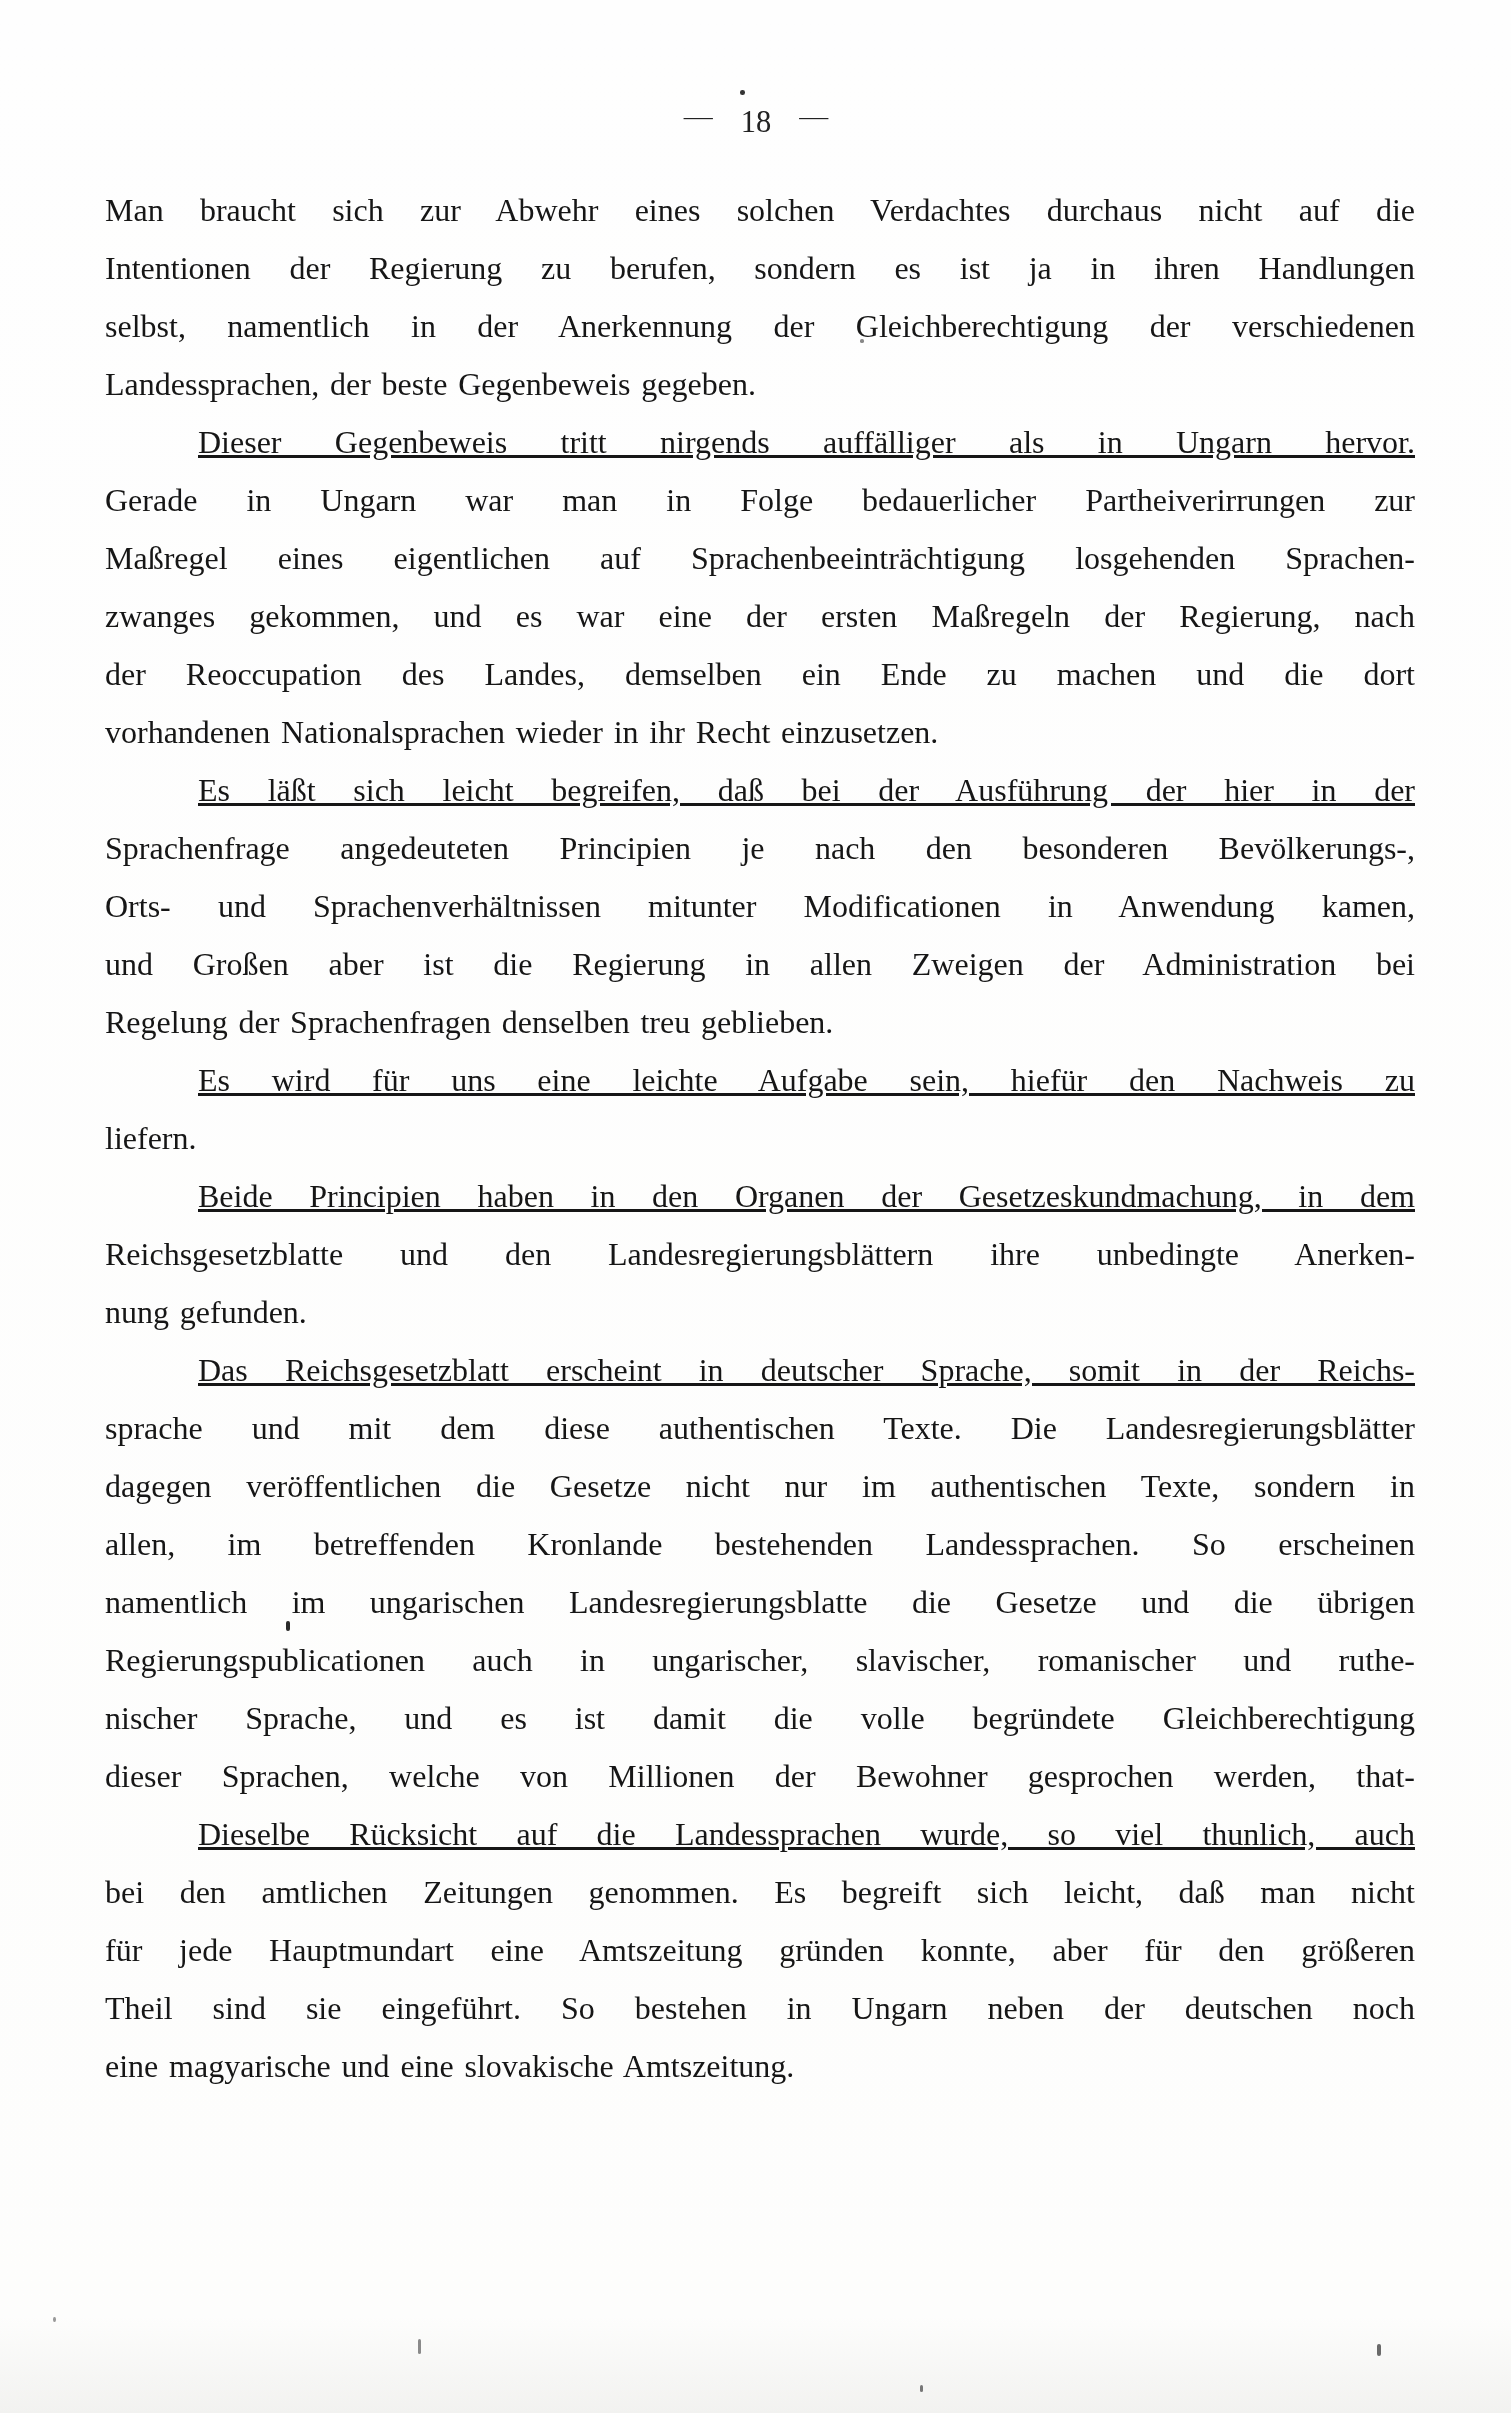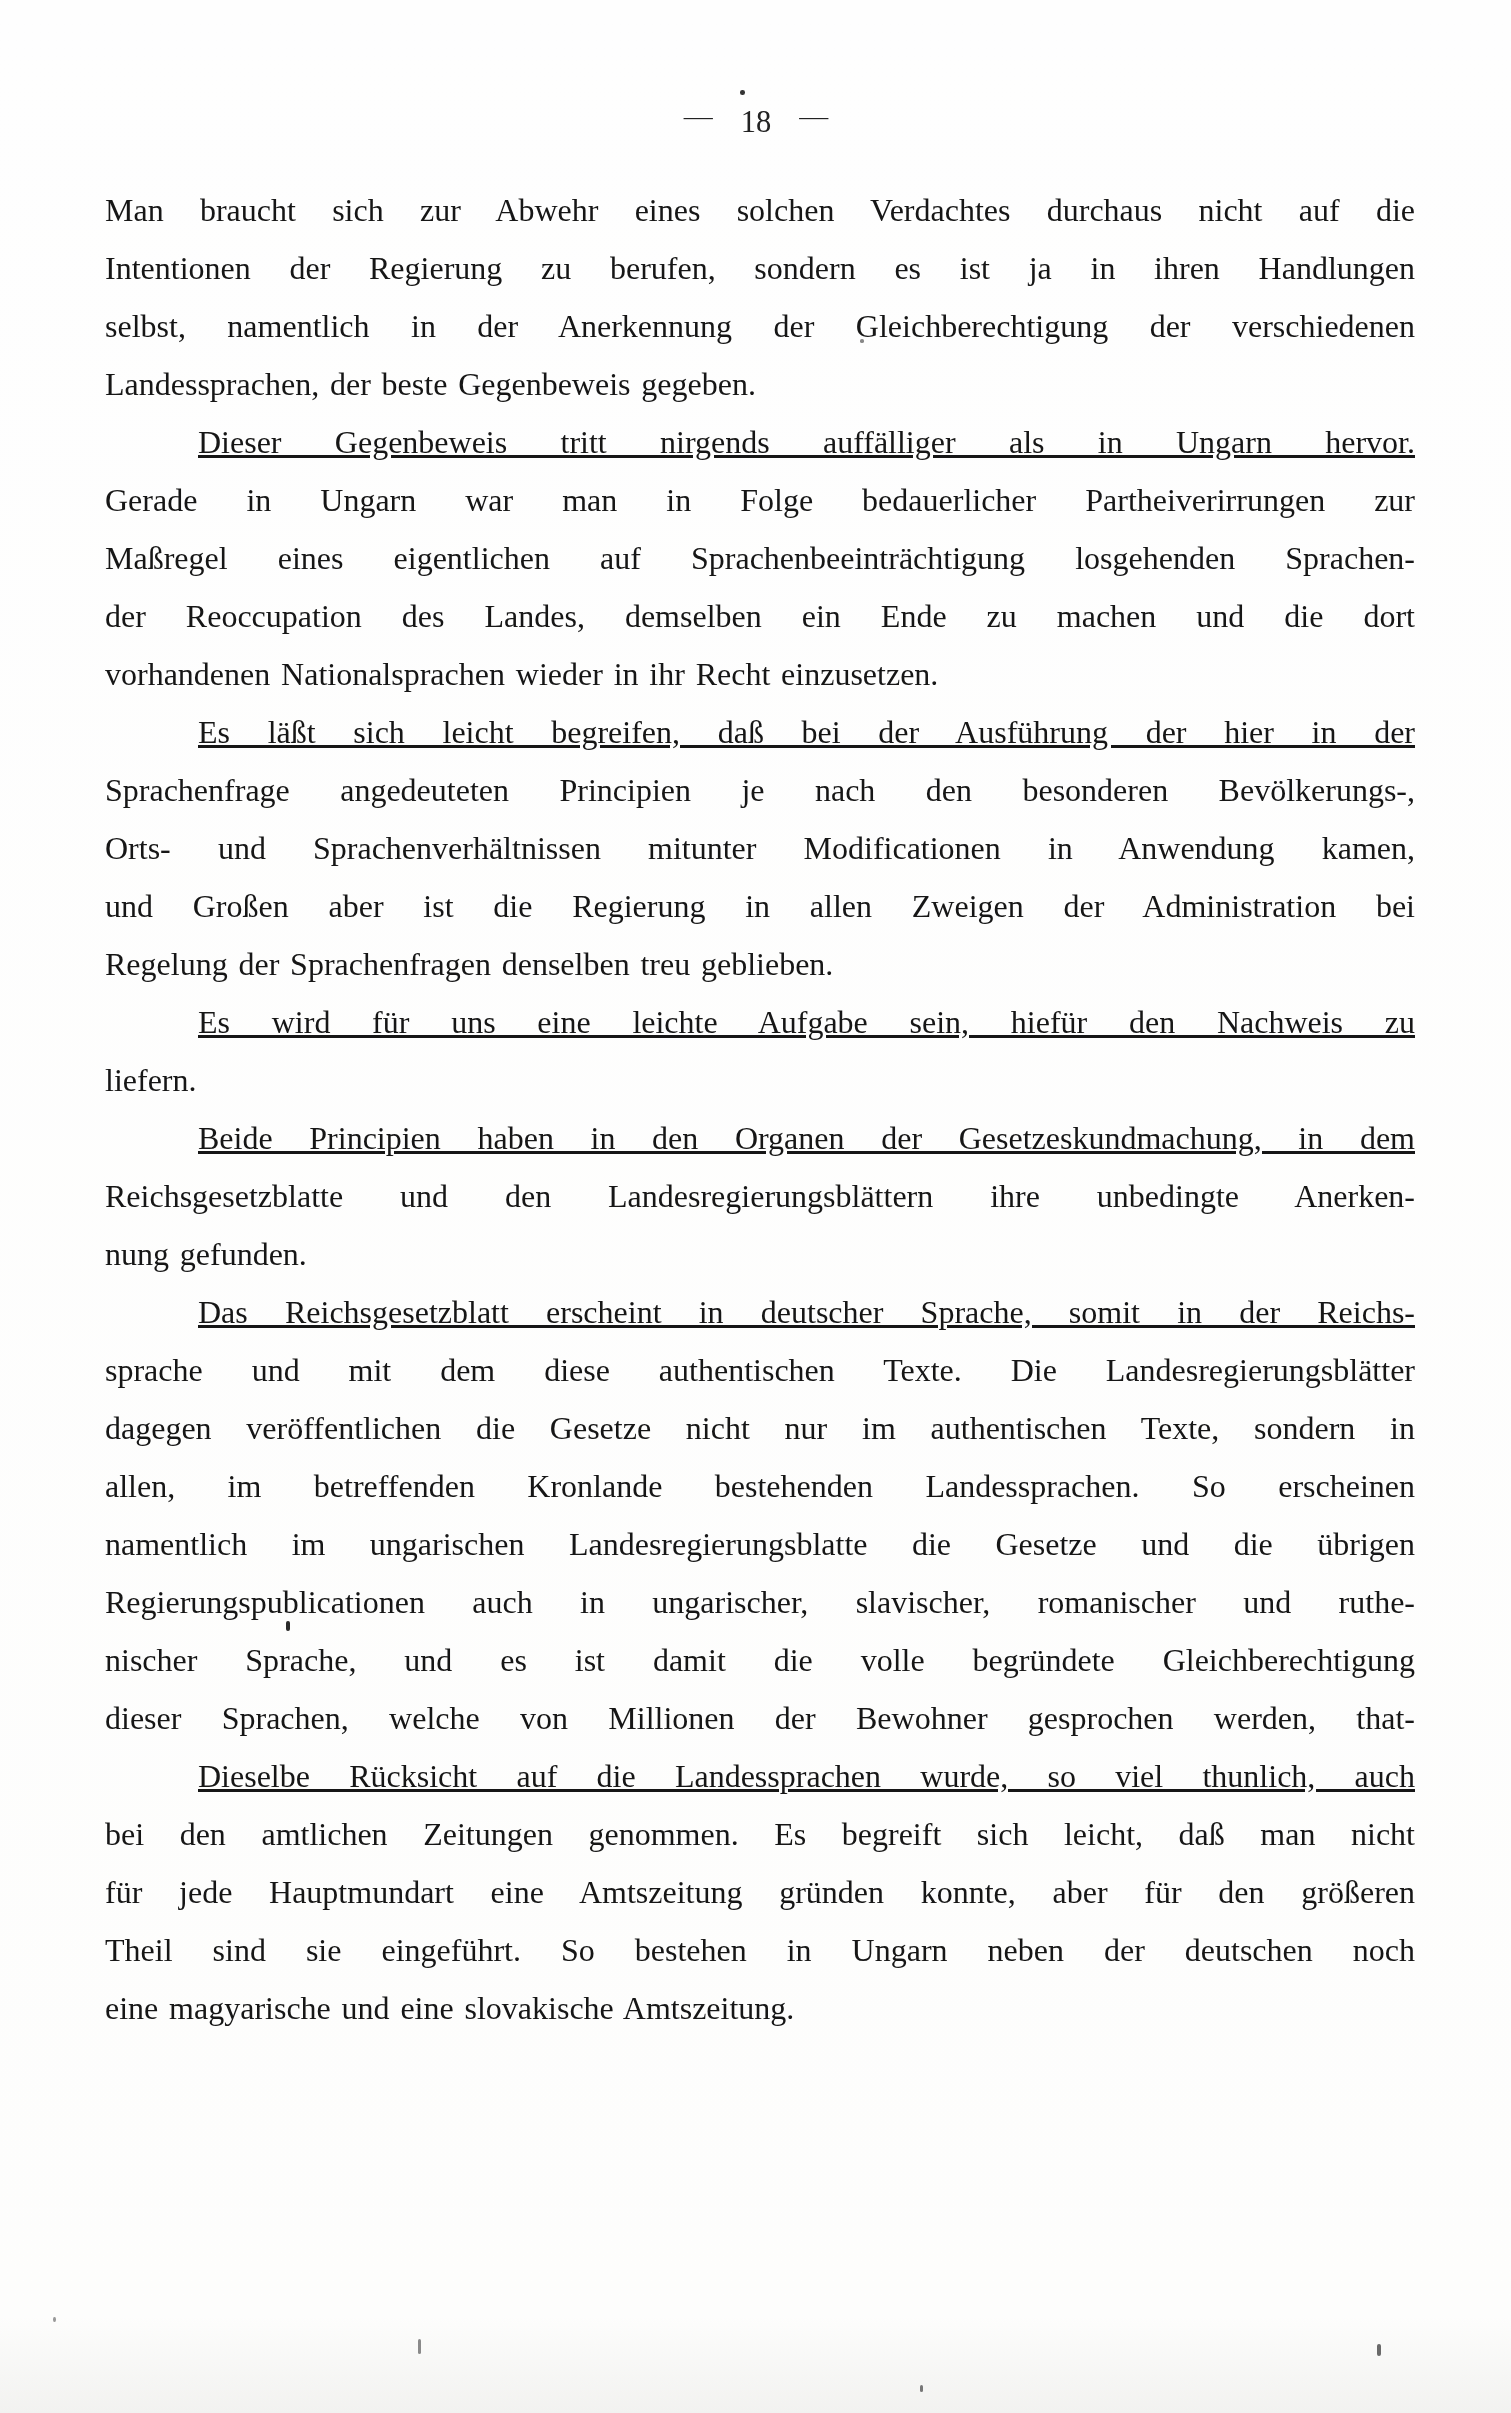--- a/index.html
+++ b/index.html
@@ -68,20 +68,21 @@
   </div>
 
   <div class="text-block">
       <div class="line">Man braucht sich zur Abwehr eines solchen Verdachtes durchaus nicht auf die</div>
       <div class="line">Intentionen der Regierung zu berufen, sondern es ist ja in ihren Handlungen</div>
       <div class="line">selbst, namentlich in der Anerkennung der Gleichberechtigung der verschiedenen</div>
       <div class="line last">Landessprachen, der beste Gegenbeweis gegeben.</div>
       <div class="line indent">Dieser Gegenbeweis tritt nirgends auffälliger als in Ungarn hervor.</div>
       <div class="line">Gerade in Ungarn war man in Folge bedauerlicher Partheiverirrungen zur</div>
       <div class="line">Maßregel eines eigentlichen auf Sprachenbeeinträchtigung losgehenden Sprachen-</div>
+      <div class="line">zwanges gekommen, und es war eine der ersten Maßregeln der Regierung, nach</div>
       <div class="line">der Reoccupation des Landes, demselben ein Ende zu machen und die dort</div>
       <div class="line last">vorhandenen Nationalsprachen wieder in ihr Recht einzusetzen.</div>
       <div class="line indent">Es läßt sich leicht begreifen, daß bei der Ausführung der hier in der</div>
       <div class="line">Sprachenfrage angedeuteten Principien je nach den besonderen Bevölkerungs-,</div>
       <div class="line">Orts- und Sprachenverhältnissen mitunter Modificationen in Anwendung kamen,</div>
       <div class="line">und Großen aber ist die Regierung in allen Zweigen der Administration bei</div>
       <div class="line last">Regelung der Sprachenfragen denselben treu geblieben.</div>
       <div class="line indent">Es wird für uns eine leichte Aufgabe sein, hiefür den Nachweis zu</div>
       <div class="line last">liefern.</div>
       <div class="line indent">Beide Principien haben in den Organen der Gesetzeskundmachung, in dem</div>

